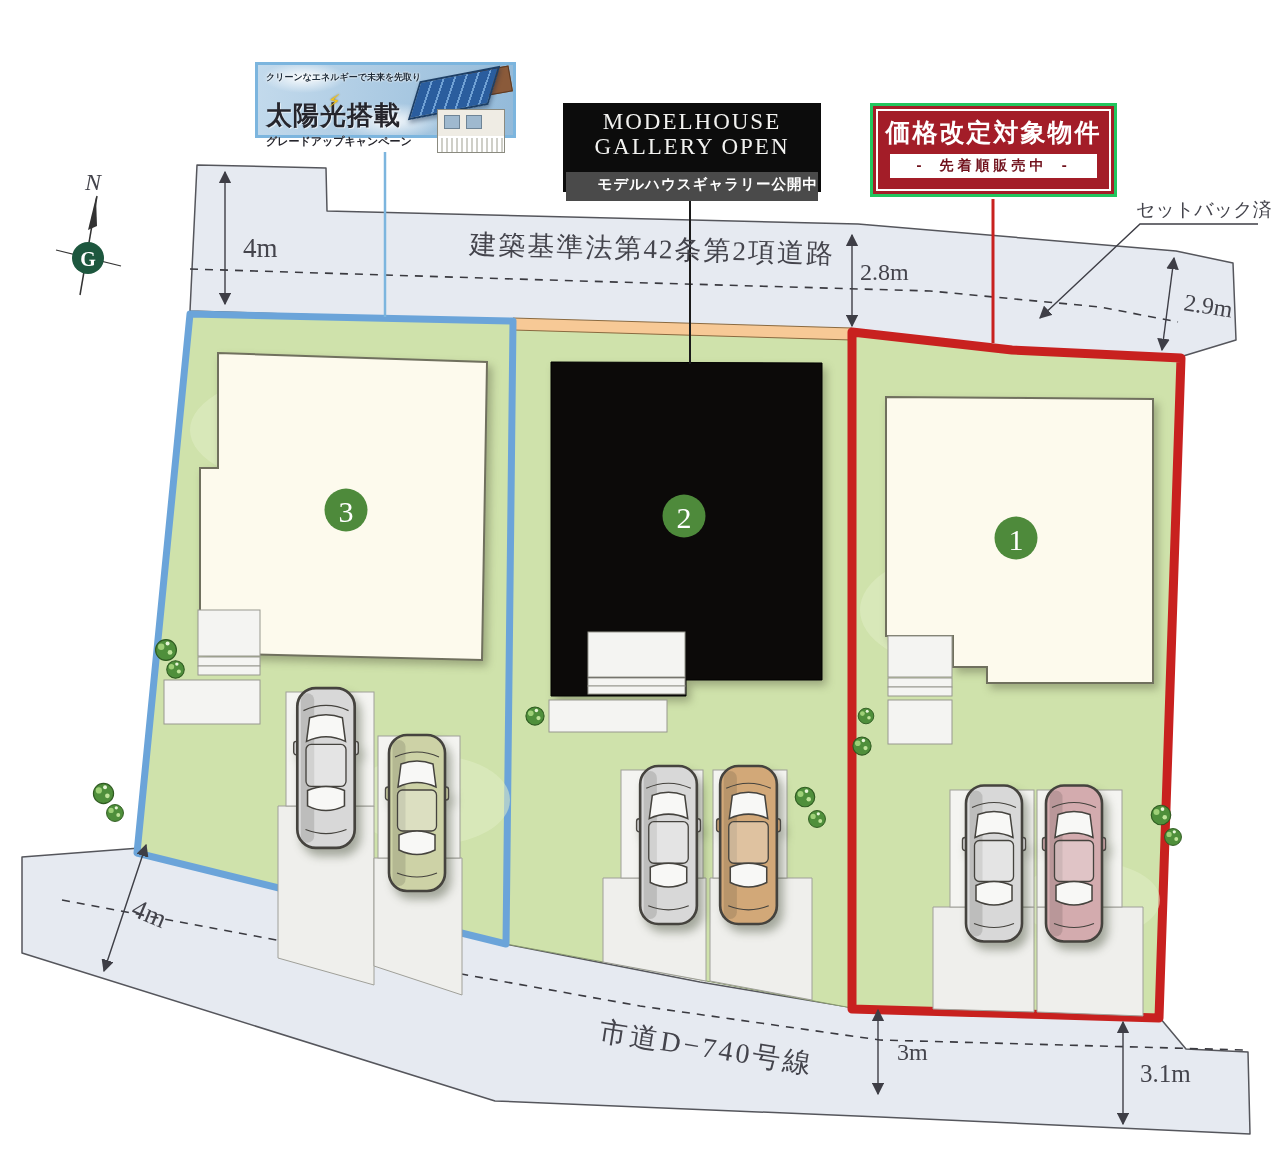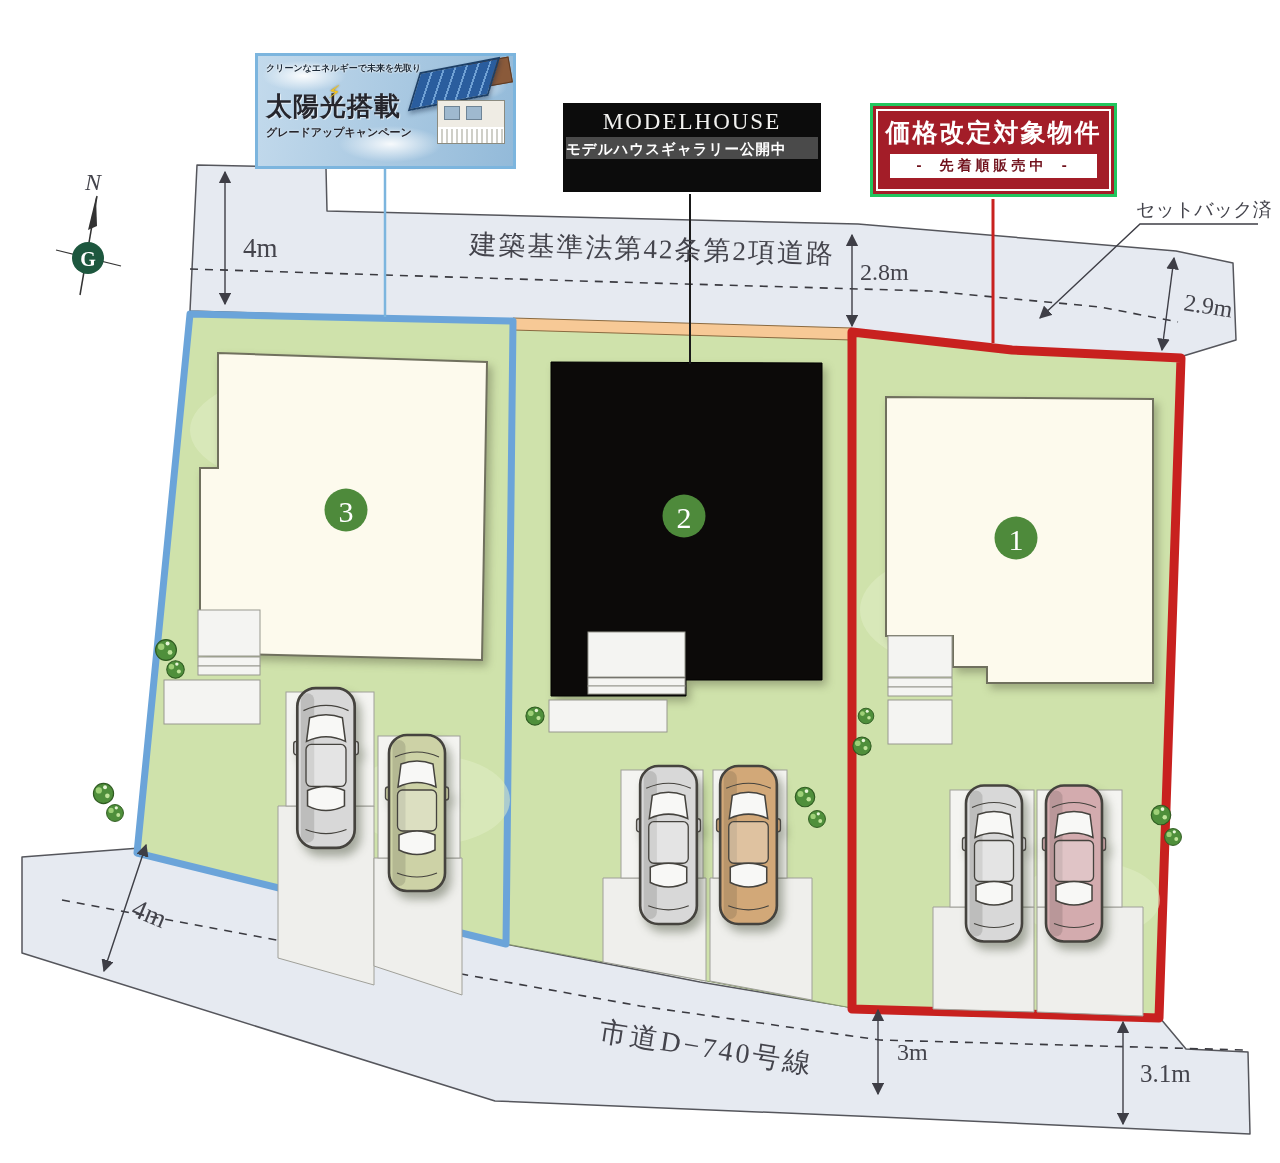--- a/index.html
+++ b/index.html
@@ -15,21 +15,21 @@
   .porch{fill:#f4f4f2;stroke:#98988f;stroke-width:1;}
   .house-cream{fill:#fdfaed;stroke:#70705e;stroke-width:2;}
   .house-black{fill:#0c0a09;stroke:#000;stroke-width:1;}
   .shadow-house{filter:drop-shadow(4px 5px 4px rgba(60,60,40,.35));}
   .car{filter:drop-shadow(5px 7px 5px rgba(50,60,35,.4));}
   .lbl{fill:#44444c;font-family:"Liberation Serif","DejaVu Serif",serif;}
   .mline{stroke:#3e3e46;stroke-width:1.4;fill:none;}
   .badge-num{fill:#fff;font-family:"Liberation Serif","DejaVu Serif",serif;font-size:30px;}
   
   .banner{position:absolute;z-index:2;box-sizing:border-box;}
-  .solar{left:255px;top:53px;width:261px;height:116px;border:3px solid #7cb5de;
+  .solar{left:255px;top:62px;width:261px;height:76px;border:3px solid #7cb5de;
     background:
       radial-gradient(60px 22px at 18% 18%, rgba(255,255,255,.95), rgba(255,255,255,0) 70%),
       radial-gradient(74px 26px at 52% 80%, rgba(255,255,255,.9), rgba(255,255,255,0) 70%),
       radial-gradient(50px 20px at 84% 28%, rgba(255,255,255,.8), rgba(255,255,255,0) 70%),
       linear-gradient(100deg,#c3daec,#93bad9);}
   .sb-text{position:absolute;left:8px;top:6px;width:155px;}
   .sb-tag{font-size:9px;font-weight:bold;color:#1c2b3a;letter-spacing:0;
           text-shadow:0 0 2px #fff,0 0 2px #fff;white-space:nowrap;}
   .sb-title-row{position:relative;margin-top:14px;}
   .sb-title{font-size:26px;font-weight:bold;color:#25252c;letter-spacing:1px;
@@ -48,22 +48,22 @@
   .sb-body{position:absolute;left:26px;top:40px;width:66px;height:42px;background:#efece4;
            border:1px solid #8b8b80;}
   .sb-win{position:absolute;left:6px;top:5px;width:14px;height:12px;background:#9fb9cf;border:1px solid #6e8496;}
   .sb-win.w2{left:28px;}
   .sb-balcony{position:absolute;left:0;bottom:0;width:100%;height:14px;
               background:repeating-linear-gradient(90deg,#fff 0 3px,#cfcfc8 3px 5px);border-top:2px solid #fff;}
   .modelhouse{left:563px;top:103px;width:258px;height:89px;background:#0c0c0c;
               display:flex;flex-direction:column;justify-content:flex-start;padding:6px 3px 5px;}
   .mh-title{color:#f2f2f0;text-align:center;font-family:"Liberation Serif","DejaVu Serif",serif;
             font-size:23px;letter-spacing:2px;line-height:1.1;white-space:nowrap;}
-  .mh-sub{margin-top:3px;background:#4a4a4a;color:#fff;text-align:left;
-          font-size:14.5px;font-weight:bold;padding:3px 0 0;letter-spacing:1px;white-space:nowrap;}
+  .mh-sub{margin-top:12px;background:#4a4a4a;color:#fff;text-align:right;
+          font-size:14.5px;font-weight:bold;padding:3px 0 7px;letter-spacing:1px;white-space:nowrap;}
   .price{left:870px;top:103px;width:247px;height:94px;background:#a31d28;border:3px solid #22c55e;}
   .pr-inner{border:2px solid #fff;margin:3px;height:82px;box-sizing:border-box;text-align:center;
             padding-top:5px;}
   .pr-title{color:#fff;font-family:"Liberation Serif","DejaVu Serif",serif;font-weight:bold;
             font-size:25px;letter-spacing:2px;white-space:nowrap;}
   .pr-subbox{background:#fff;margin:5px 12px 0;padding:2px 0 3px;}
   .pr-sub{color:#70111c;font-family:Liberation Mono, monospace;font-weight:bold;
           font-size:14px;letter-spacing:4px;white-space:nowrap;}
 </style>
 </head>
@@ -240,20 +240,21 @@
       <div class="sb-body">
         <div class="sb-win"></div>
           <div class="sb-win w2"></div>
         <div class="sb-balcony"></div>
       </div>
     </div>
   </div>
 
   <div class="banner modelhouse">
     <div class="mh-title">MODELHOUSE</div>
+    <div class="mh-title">GALLERY OPEN</div>
     <div class="mh-sub">モデルハウスギャラリー公開中</div>
   </div>
 
   <div class="banner price">
     <div class="pr-inner">
       <div class="pr-title">価格改定対象物件</div>
       <div class="pr-subbox">
         <span class="pr-sub">- 先着順販売中 -</span>
       </div>
     </div>

